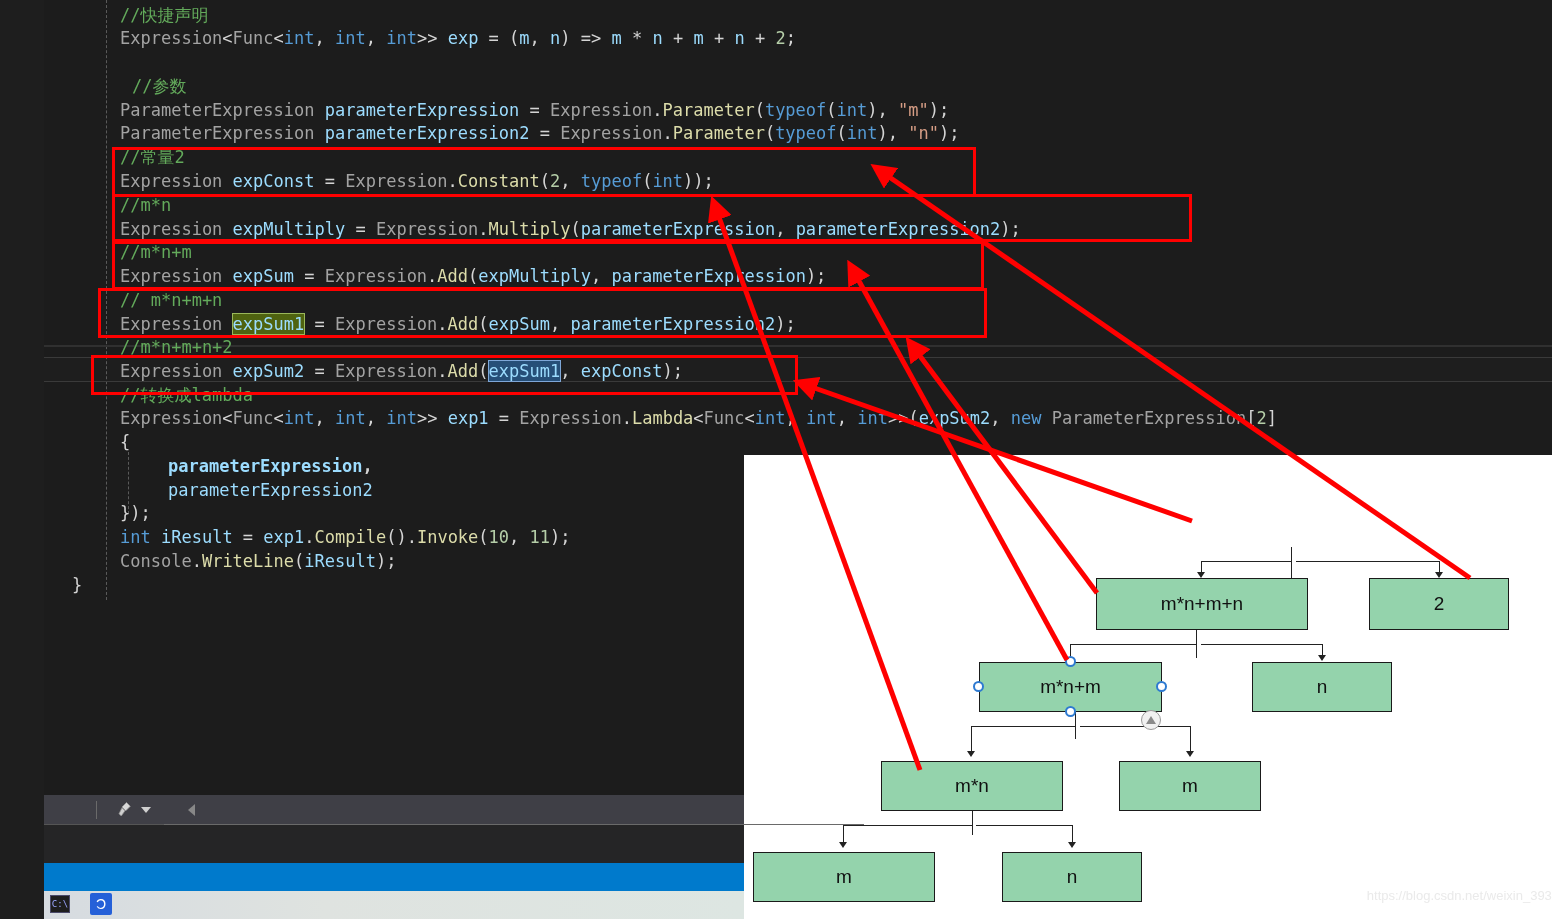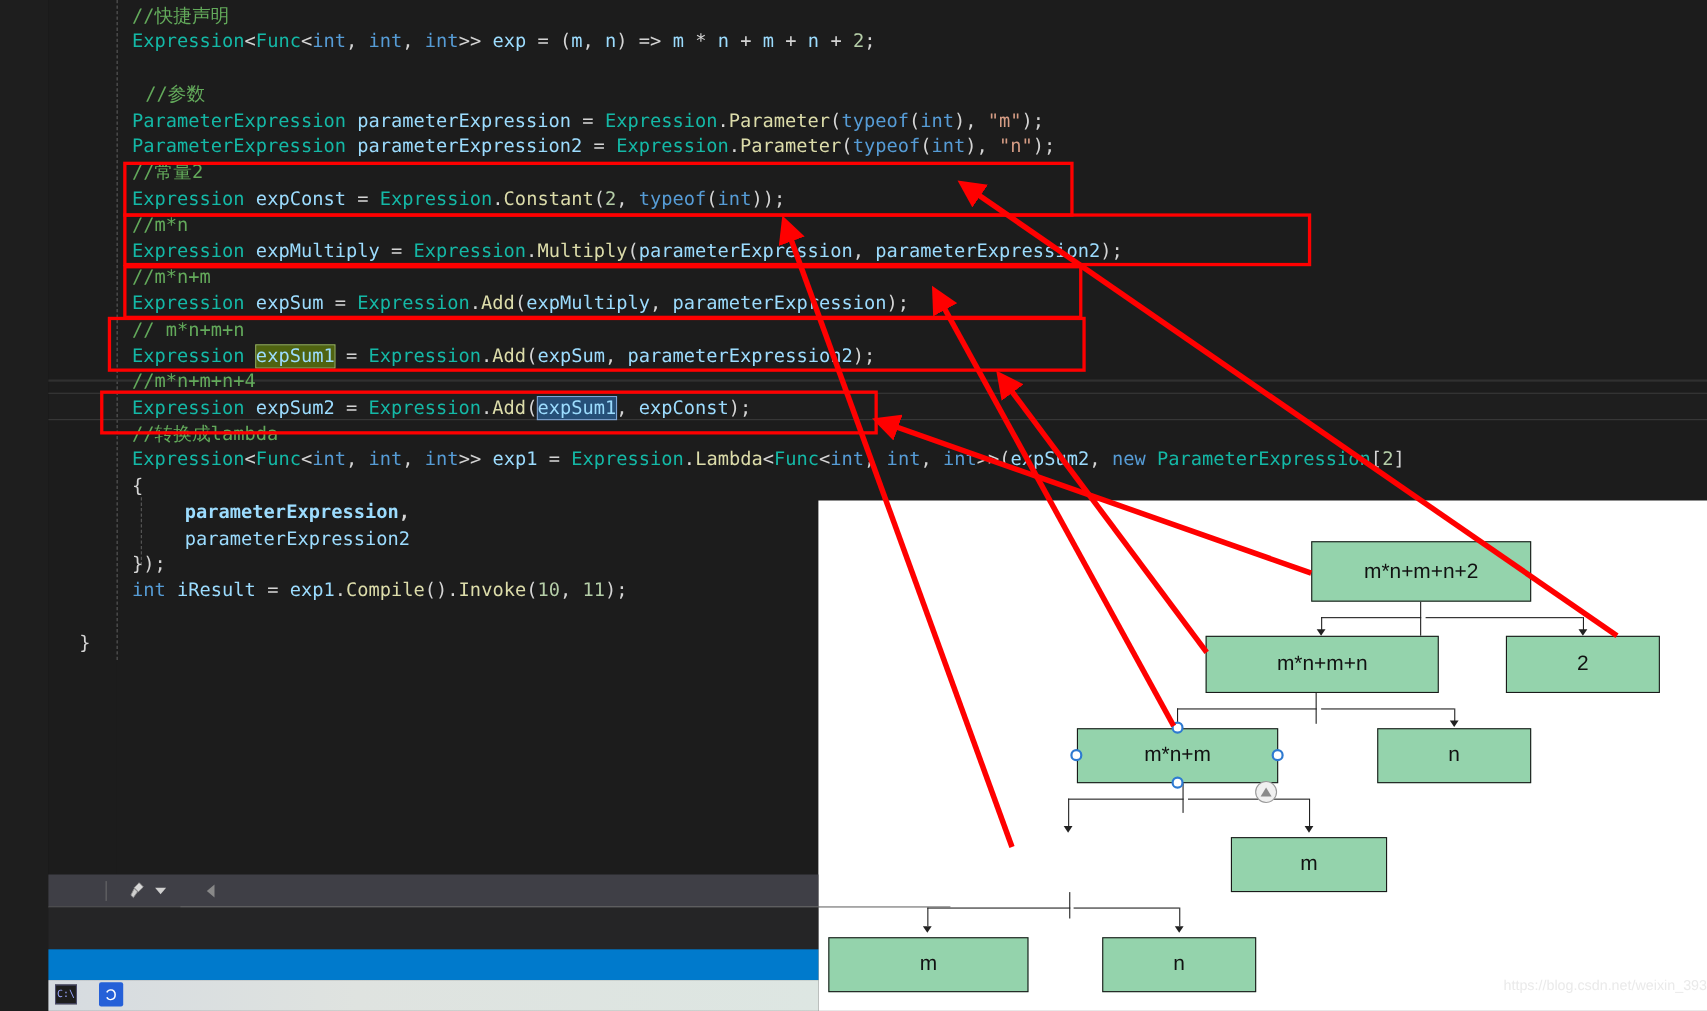--- a/index.html
+++ b/index.html
@@ -34,21 +34,21 @@
   .code {
     position: absolute; left: 0; top: 0;
     font-family: "DejaVu Sans Mono", "Liberation Mono", monospace;
     font-size: 17px;
     line-height: 23.8px;
     white-space: pre;
   }
   .ln { position: absolute; left: 0; white-space: pre; }
 
   .c-comment { color: #63aa5b; }
-  .c-type    { color: #14b8a6; }
+  .c-type    { color: #a3a3a3; }
   .c-kw      { color: #569cd6; }
   .c-var     { color: #9cdcfe; }
   .c-method  { color: #dcdcaa; }
   .c-punct   { color: #d4d4d4; }
   .c-str     { color: #d69d85; }
   .c-num     { color: #b5cea8; }
 
   .hl-green {
     background: #4f6310;
     outline: 1px solid #9ab85a;
@@ -216,38 +216,39 @@
       <div class="ln" style="top:218px;left:76px;"><span class="c-type">Expression</span><span class="c-punct"> </span><span class="c-var">expMultiply</span><span class="c-punct"> = </span><span class="c-type">Expression</span><span class="c-punct">.</span><span class="c-method">Multiply</span><span class="c-punct">(</span><span class="c-var">parameterExpression</span><span class="c-punct">, </span><span class="c-var">parameterExpression2</span><span class="c-punct">);</span></div>
 
       <div class="ln" style="top:241px;left:76px;"><span class="c-comment">//m*n+m</span></div>
 
       <div class="ln" style="top:265px;left:76px;"><span class="c-type">Expression</span><span class="c-punct"> </span><span class="c-var">expSum</span><span class="c-punct"> = </span><span class="c-type">Expression</span><span class="c-punct">.</span><span class="c-method">Add</span><span class="c-punct">(</span><span class="c-var">expMultiply</span><span class="c-punct">, </span><span class="c-var">parameterExpression</span><span class="c-punct">);</span></div>
 
       <div class="ln" style="top:289px;left:76px;"><span class="c-comment">// m*n+m+n</span></div>
 
       <div class="ln" style="top:313px;left:76px;"><span class="c-type">Expression</span><span class="c-punct"> </span><span class="hl-green c-var">expSum1</span><span class="c-punct"> = </span><span class="c-type">Expression</span><span class="c-punct">.</span><span class="c-method">Add</span><span class="c-punct">(</span><span class="c-var">expSum</span><span class="c-punct">, </span><span class="c-var">parameterExpression2</span><span class="c-punct">);</span></div>
 
-      <div class="ln" style="top:336px;left:76px;"><span class="c-comment">//m*n+m+n+4</span></div>
+      <div class="ln" style="top:336px;left:76px;"><span class="c-comment">//m*n+m+n+2</span></div>
 
       <div class="ln" style="top:360px;left:76px;"><span class="c-type">Expression</span><span class="c-punct"> </span><span class="c-var">expSum2</span><span class="c-punct"> = </span><span class="c-type">Expression</span><span class="c-punct">.</span><span class="c-method">Add</span><span class="c-punct">(</span><span class="hl-blue c-var">expSum1</span><span class="c-punct">, </span><span class="c-var">expConst</span><span class="c-punct">);</span></div>
 
       <div class="ln" style="top:384px;left:76px;"><span class="c-comment">//转换成lambda</span></div>
 
       <div class="ln" style="top:407px;left:76px;"><span class="c-type">Expression</span><span class="c-punct">&lt;</span><span class="c-type">Func</span><span class="c-punct">&lt;</span><span class="c-kw">int</span><span class="c-punct">, </span><span class="c-kw">int</span><span class="c-punct">, </span><span class="c-kw">int</span><span class="c-punct">&gt;&gt; </span><span class="c-var">exp1</span><span class="c-punct"> = </span><span class="c-type">Expression</span><span class="c-punct">.</span><span class="c-method">Lambda</span><span class="c-punct">&lt;</span><span class="c-type">Func</span><span class="c-punct">&lt;</span><span class="c-kw">int</span><span class="c-punct">, </span><span class="c-kw">int</span><span class="c-punct">, </span><span class="c-kw">int</span><span class="c-punct">&gt;&gt;(</span><span class="c-var">expSum2</span><span class="c-punct">, </span><span class="c-kw">new</span><span class="c-punct"> </span><span class="c-type">ParameterExpression</span><span class="c-punct">[</span><span class="c-num">2</span><span class="c-punct">]</span></div>
 
       <div class="ln" style="top:431px;left:76px;"><span class="c-punct">{</span></div>
 
       <div class="ln" style="top:455px;left:124px;font-weight:bold;"><span class="c-var">parameterExpression</span><span class="c-punct">,</span></div>
 
       <div class="ln" style="top:479px;left:124px;"><span class="c-var">parameterExpression2</span></div>
 
       <div class="ln" style="top:502px;left:76px;"><span class="c-punct">});</span></div>
 
       <div class="ln" style="top:526px;left:76px;"><span class="c-kw">int</span><span class="c-punct"> </span><span class="c-var">iResult</span><span class="c-punct"> = </span><span class="c-var">exp1</span><span class="c-punct">.</span><span class="c-method">Compile</span><span class="c-punct">().</span><span class="c-method">Invoke</span><span class="c-punct">(</span><span class="c-num">10</span><span class="c-punct">, </span><span class="c-num">11</span><span class="c-punct">);</span></div>
 
+      <div class="ln" style="top:550px;left:76px;"><span class="c-type">Console</span><span class="c-punct">.</span><span class="c-method">WriteLine</span><span class="c-punct">(</span><span class="c-var">iResult</span><span class="c-punct">);</span></div>
 
       <div class="ln" style="top:574px;left:28px;"><span class="c-punct">}</span></div>
     </div>
   </div>
 
   <div class="diagram">
 
     <div class="conn conn-v" style="left:547px;top:92px;height:31px;"></div>
     <div class="conn conn-h" style="left:457px;top:106px;width:91px;"></div>
     <div class="conn conn-v" style="left:457px;top:106px;height:13px;"></div>
@@ -272,34 +273,34 @@
     <div class="arrowhead" style="left:442px;top:296px;"></div>
 
     <div class="conn conn-v" style="left:228px;top:356px;height:24px;"></div>
     <div class="conn conn-h" style="left:99px;top:370px;width:130px;"></div>
     <div class="conn conn-v" style="left:99px;top:370px;height:17px;"></div>
     <div class="arrowhead" style="left:95px;top:387px;"></div>
     <div class="conn conn-h" style="left:232px;top:370px;width:96px;"></div>
     <div class="conn conn-v" style="left:328px;top:370px;height:17px;"></div>
     <div class="arrowhead" style="left:324px;top:387px;"></div>
 
-    <div class="node" style="left:448px;top:37px;width:200px;height:55px;">
-        <span>m*n+m+n+2</span>
-      </div>
     <div class="node" style="left:352px;top:123px;width:212px;height:52px;">
         <span>m*n+m+n</span>
       </div>
     <div class="node" style="left:625px;top:123px;width:140px;height:52px;">
         <span>2</span>
       </div>
     <div class="node" style="left:235px;top:207px;width:183px;height:50px;">
         <span>m*n+m</span>
       </div>
     <div class="node" style="left:508px;top:207px;width:140px;height:50px;">
         <span>n</span>
+      </div>
+    <div class="node" style="left:137px;top:306px;width:182px;height:50px;">
+        <span>m*n</span>
       </div>
     <div class="node" style="left:375px;top:306px;width:142px;height:50px;">
         <span>m</span>
       </div>
     <div class="node" style="left:9px;top:397px;width:182px;height:50px;">
         <span>m</span>
       </div>
     <div class="node" style="left:258px;top:397px;width:140px;height:50px;">
         <span>n</span>
       </div>

